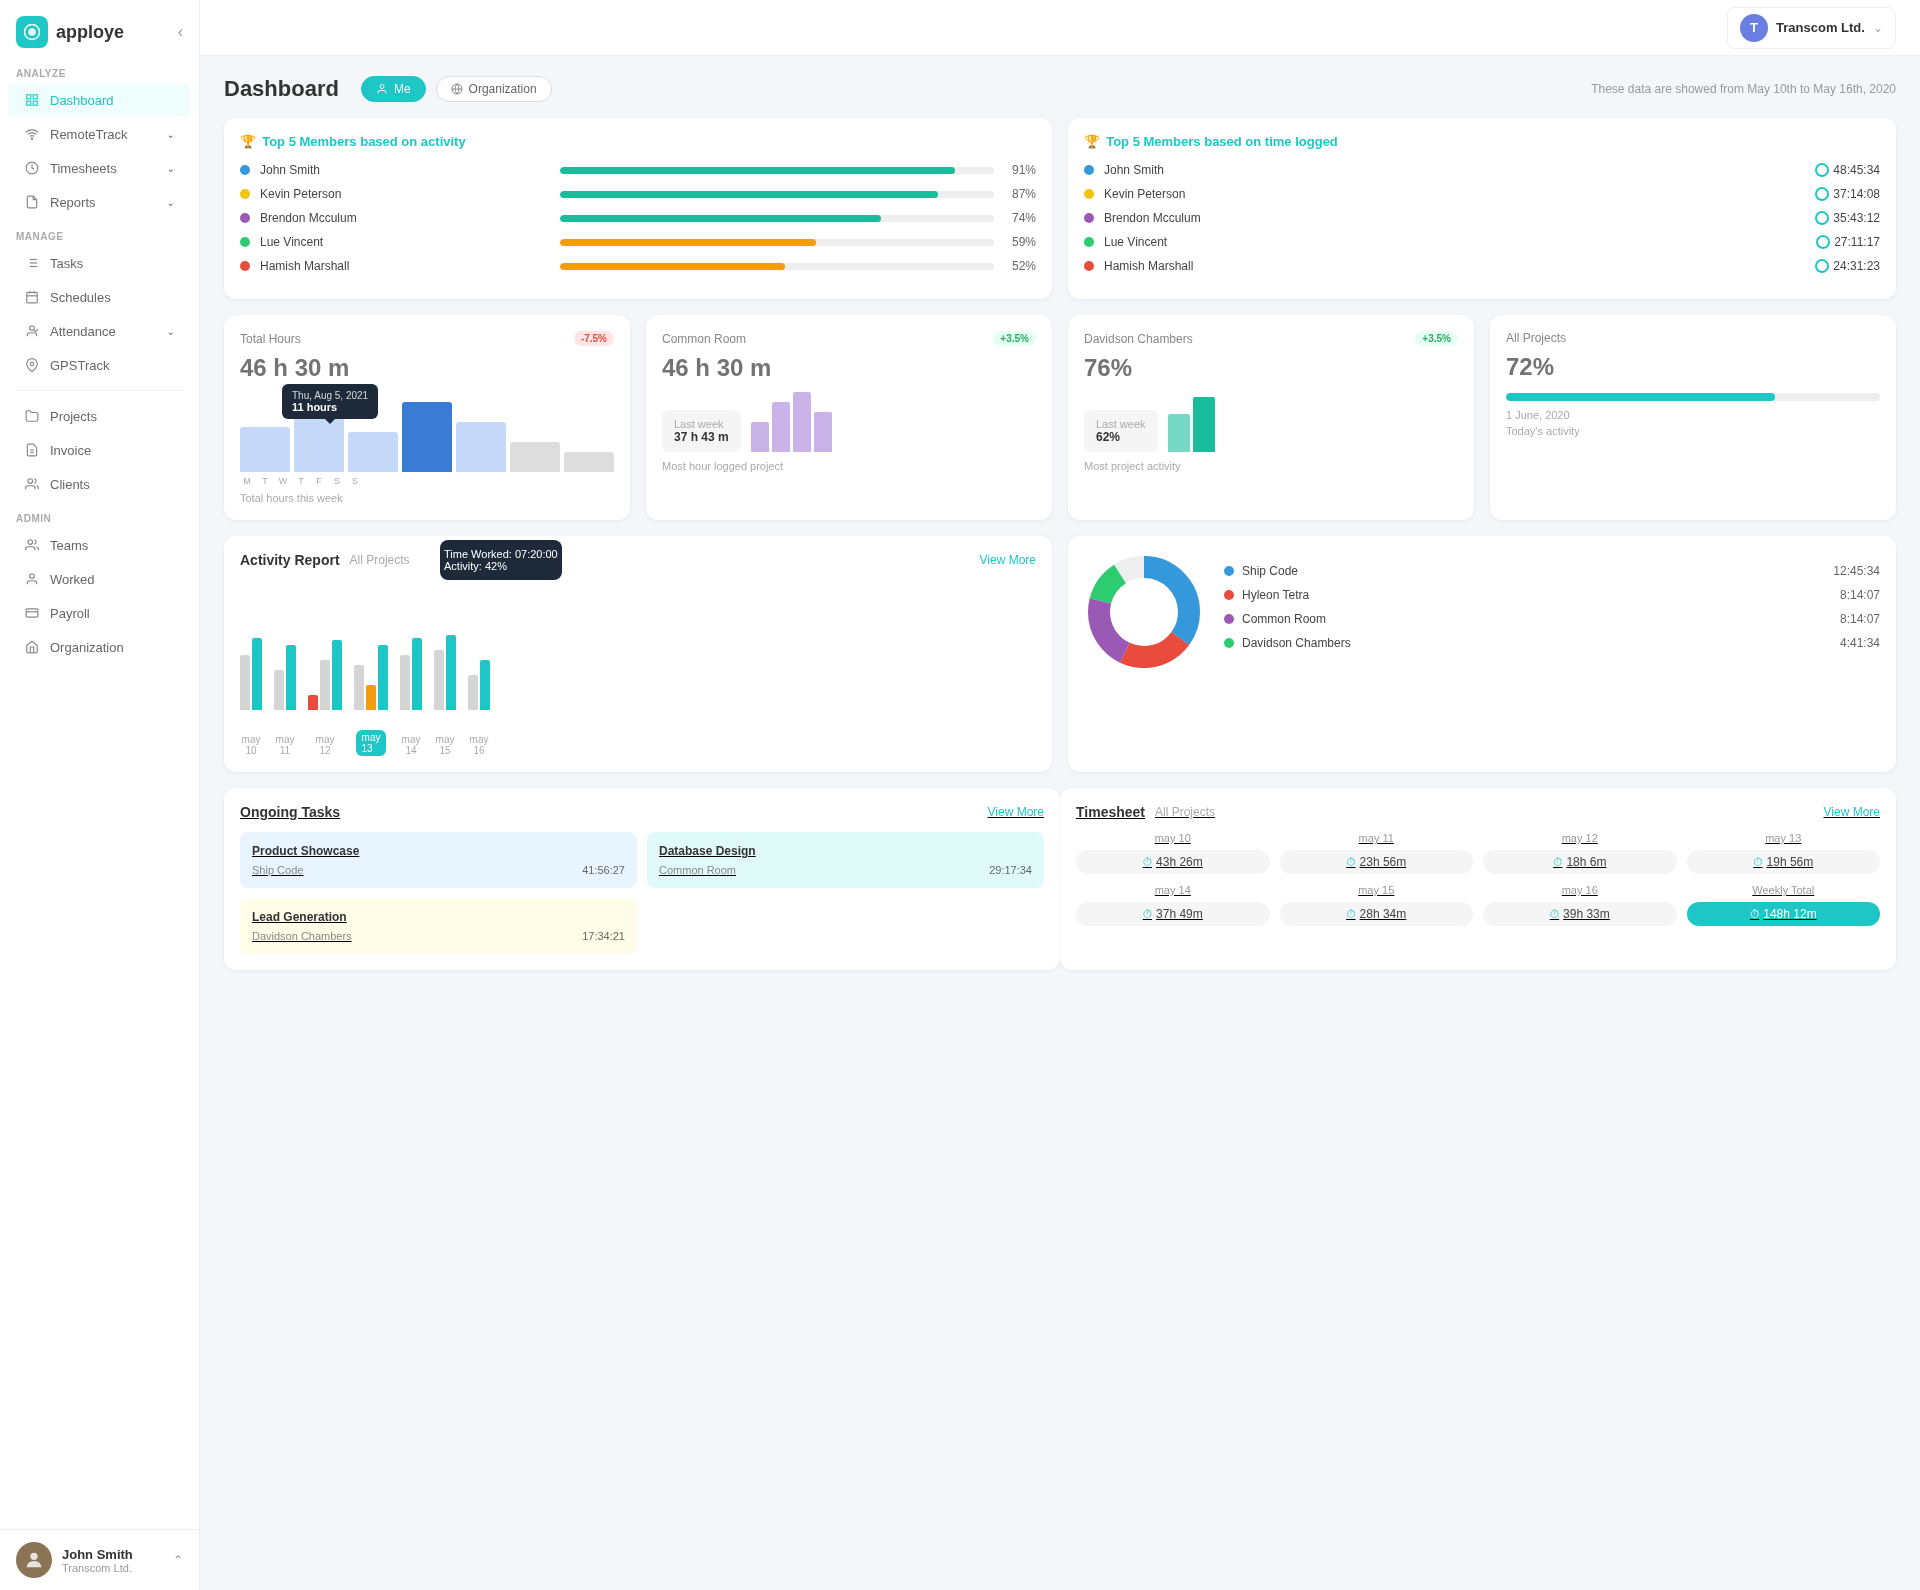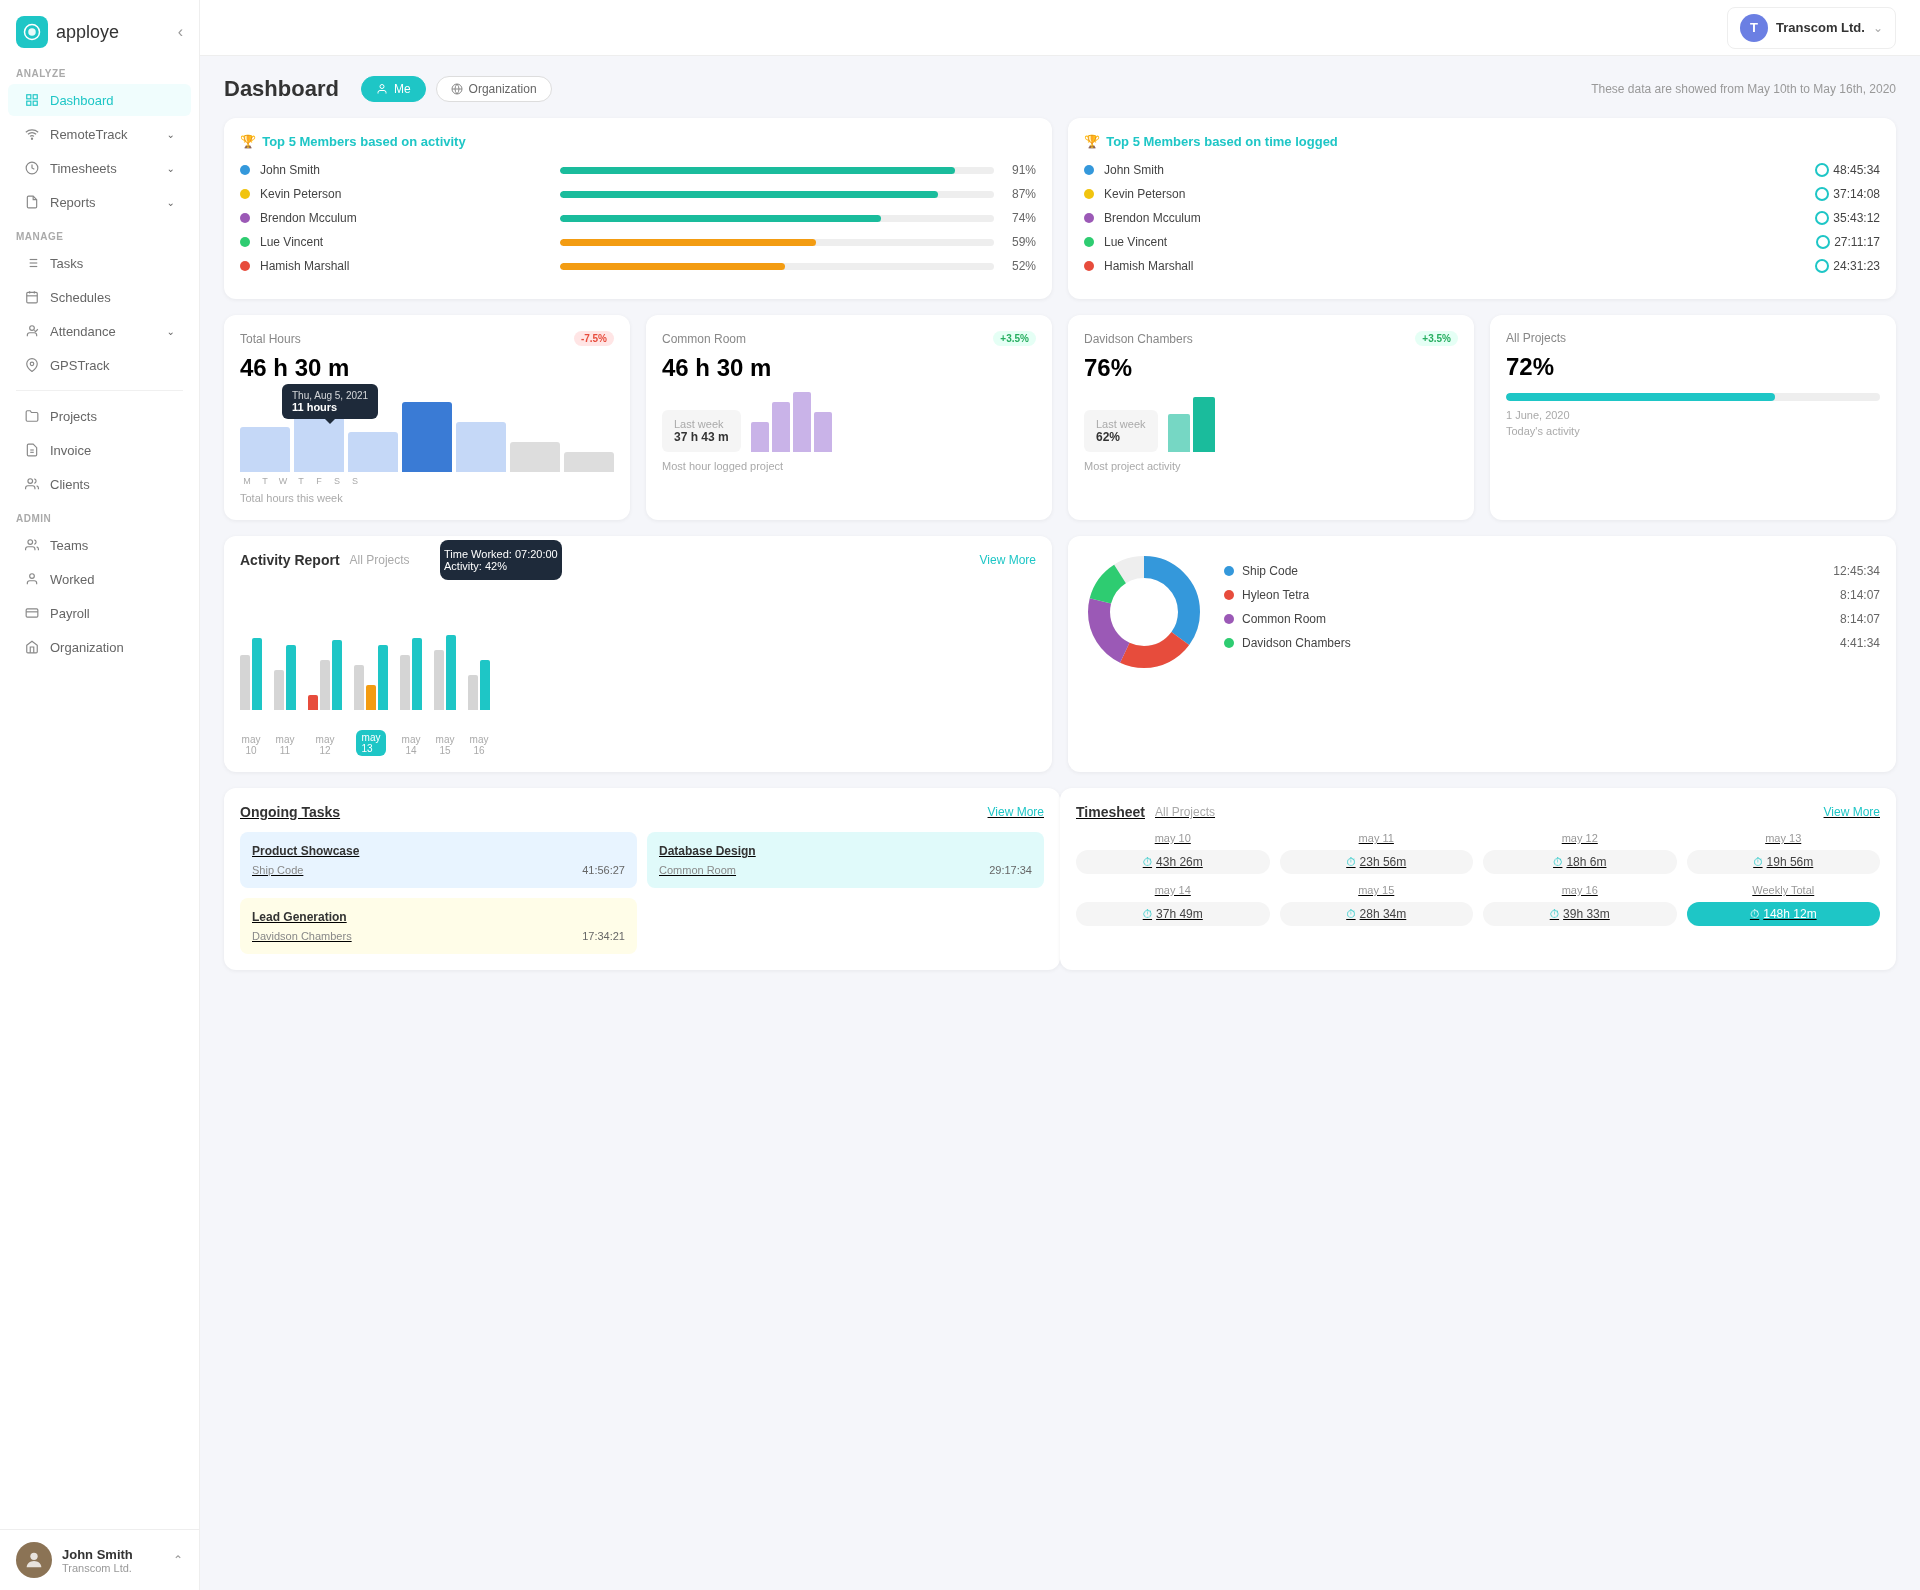--- a/index.html
+++ b/index.html
@@ -2,21 +2,21 @@
 <html><head>
   <meta charset="utf-8">
   <style>
     * { box-sizing: border-box; margin: 0; padding: 0; }
     body { font-family: -apple-system, BlinkMacSystemFont, 'Segoe UI', sans-serif; background: #f5f6fa; display: flex; height: 100vh; overflow: hidden; font-size: 13px; }
 
     
     .sidebar { width: 200px; background: #fff; border-right: 1px solid #eee; display: flex; flex-direction: column; height: 100vh; overflow-y: auto; flex-shrink: 0; }
     .sidebar-logo { padding: 16px 16px 8px; display: flex; align-items: center; gap: 8px; }
     .logo-icon { width: 32px; height: 32px; background: #1ec6c6; border-radius: 8px; display: flex; align-items: center; justify-content: center; color: #fff; font-size: 16px; }
-    .logo-text { font-size: 18px; font-weight: 400; color: #333; }
+    .logo-text { font-size: 18px; font-weight: 700; color: #333; }
     .collapse-btn { margin-left: auto; cursor: pointer; color: #999; font-size: 16px; }
 
     .sidebar-section-label { padding: 12px 16px 4px; font-size: 10px; color: #aaa; text-transform: uppercase; letter-spacing: 0.5px; font-weight: 600; }
     .sidebar-item { display: flex; align-items: center; padding: 8px 16px; cursor: pointer; color: #666; font-size: 13px; gap: 10px; border-radius: 6px; margin: 1px 8px; }
     .sidebar-item.active { color: #1ec6c6; background: #f0fdfd; }
     .sidebar-item .icon { width: 16px; height: 16px; display: flex; align-items: center; justify-content: center; flex-shrink: 0; }
     .sidebar-item .chevron { margin-left: auto; font-size: 10px; }
     .sidebar-divider { height: 1px; background: #f0f0f0; margin: 8px 16px; }
 
     .sidebar-user { margin-top: auto; padding: 12px 16px; border-top: 1px solid #eee; display: flex; align-items: center; gap: 10px; }
@@ -60,21 +60,21 @@
     .time-value { font-size: 12px; color: #444; display: flex; align-items: center; gap: 4px; }
     .clock-icon { width: 14px; height: 14px; border: 2px solid #1ec6c6; border-radius: 50%; display: inline-flex; align-items: center; justify-content: center; flex-shrink: 0; }
 
     
     .stats-row { display: grid; grid-template-columns: 1fr 1fr 1fr 1fr; gap: 16px; margin-bottom: 16px; }
     .stat-card { background: #fff; border-radius: 12px; padding: 16px; box-shadow: 0 1px 4px rgba(0,0,0,0.06); }
     .stat-label { font-size: 12px; color: #888; margin-bottom: 4px; display: flex; align-items: center; justify-content: space-between; }
     .stat-badge { font-size: 10px; padding: 2px 7px; border-radius: 10px; font-weight: 700; display: flex; align-items: center; gap: 2px; }
     .badge-red { background: #ffe5e5; color: #e74c3c; }
     .badge-green { background: #e5fff5; color: #27ae60; }
-    .stat-value { font-size: 24px; font-weight: 700; color: #000000; margin: 8px 0; }
+    .stat-value { font-size: 24px; font-weight: 700; color: #737373; margin: 8px 0; }
     .stat-sub { font-size: 11px; color: #aaa; }
 
     
     .bar-chart { display: flex; align-items: flex-end; gap: 4px; height: 60px; }
     .bar { border-radius: 3px 3px 0 0; min-width: 14px; }
     .bar-labels { display: flex; gap: 4px; margin-top: 4px; }
     .bar-label { font-size: 9px; color: #aaa; min-width: 14px; text-align: center; }
 
     
     .tooltip-box { background: #1e2a3a; color: #fff; border-radius: 6px; padding: 6px 10px; font-size: 11px; position: relative; margin-bottom: 4px; display: inline-block; }

